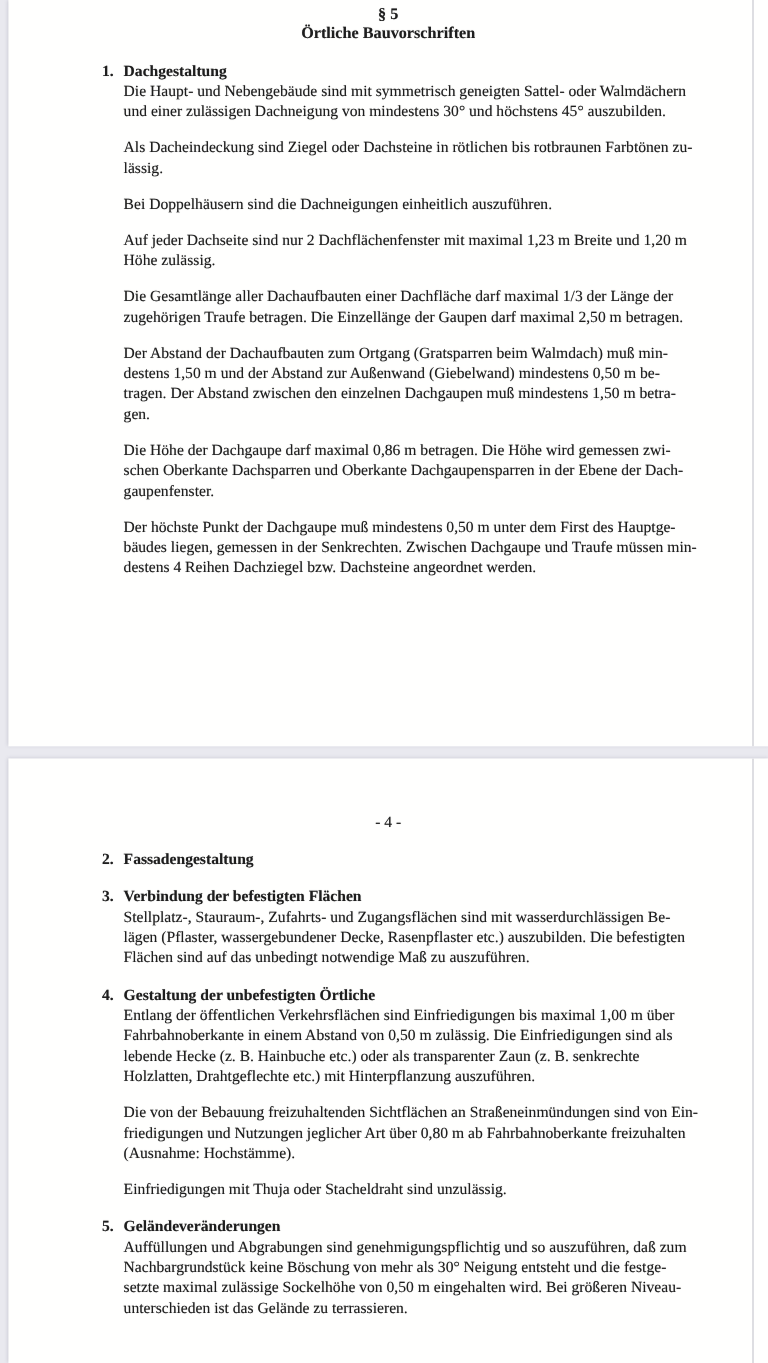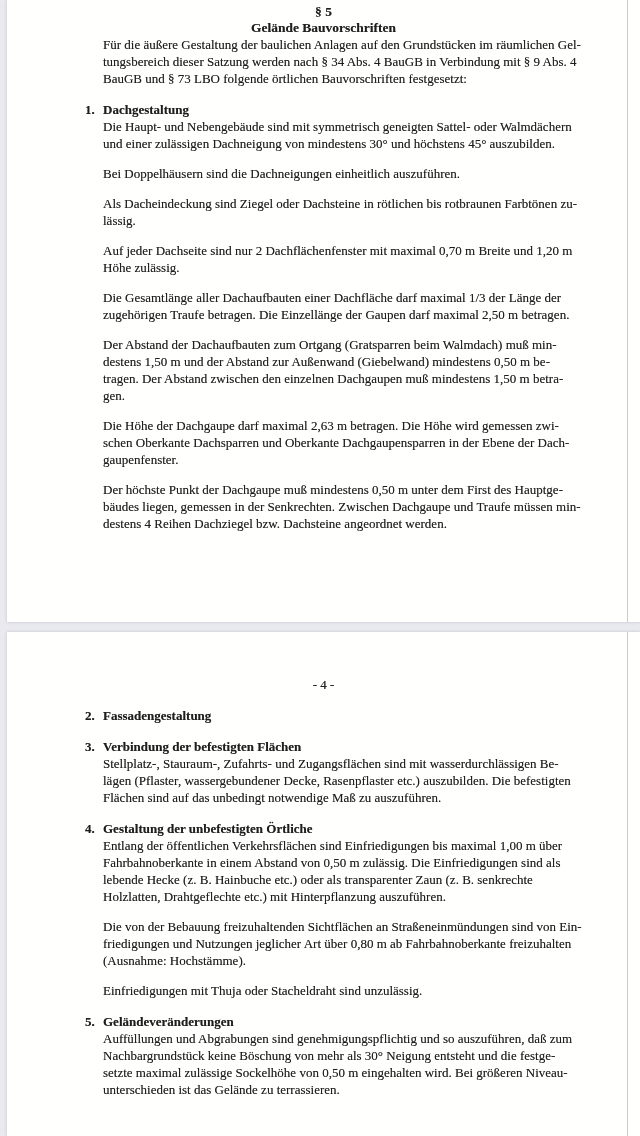--- a/index.html
+++ b/index.html
@@ -63,46 +63,43 @@
     text-align: center;
     padding-top: 44px;
   }
 </style>
 </head>
 <body>
 
 <div class="page page1 txt">
   <div class="doc-title">
     <div class="line">§ 5</div>
-    <div class="line">Gelände Bauvorschriften</div>
+    <div class="line">Örtliche Bauvorschriften</div>
   </div>
 
-  <p class="para intro">Für die äußere Gestaltung der baulichen Anlagen auf den Grundstücken im räumlichen Gel-
-tungsbereich dieser Satzung werden nach § 34 Abs. 4 BauGB in Verbindung mit § 9 Abs. 4
-BauGB und § 73 LBO folgende örtlichen Bauvorschriften festgesetzt:</p>
 
   <div class="section">
     <div class="sec-head">
       <span class="sec-num">1.</span>
       <span class="sec-title">Dachgestaltung</span>
     </div>
     <p class="para">Die Haupt- und Nebengebäude sind mit symmetrisch geneigten Sattel- oder Walmdächern
 und einer zulässigen Dachneigung von mindestens 30° und höchstens 45° auszubilden.</p>
-    <p class="para">Bei Doppelhäusern sind die Dachneigungen einheitlich auszuführen.</p>
     <p class="para">Als Dacheindeckung sind Ziegel oder Dachsteine in rötlichen bis rotbraunen Farbtönen zu-
 lässig.</p>
-    <p class="para">Auf jeder Dachseite sind nur 2 Dachflächenfenster mit maximal 0,70 m Breite und 1,20 m
+    <p class="para">Bei Doppelhäusern sind die Dachneigungen einheitlich auszuführen.</p>
+    <p class="para">Auf jeder Dachseite sind nur 2 Dachflächenfenster mit maximal 1,23 m Breite und 1,20 m
 Höhe zulässig.</p>
     <p class="para">Die Gesamtlänge aller Dachaufbauten einer Dachfläche darf maximal 1/3 der Länge der
 zugehörigen Traufe betragen. Die Einzellänge der Gaupen darf maximal 2,50 m betragen.</p>
     <p class="para">Der Abstand der Dachaufbauten zum Ortgang (Gratsparren beim Walmdach) muß min-
 destens 1,50 m und der Abstand zur Außenwand (Giebelwand) mindestens 0,50 m be-
 tragen. Der Abstand zwischen den einzelnen Dachgaupen muß mindestens 1,50 m betra-
 gen.</p>
-    <p class="para">Die Höhe der Dachgaupe darf maximal 2,63 m betragen. Die Höhe wird gemessen zwi-
+    <p class="para">Die Höhe der Dachgaupe darf maximal 0,86 m betragen. Die Höhe wird gemessen zwi-
 schen Oberkante Dachsparren und Oberkante Dachgaupensparren in der Ebene der Dach-
 gaupenfenster.</p>
     <p class="para">Der höchste Punkt der Dachgaupe muß mindestens 0,50 m unter dem First des Hauptge-
 bäudes liegen, gemessen in der Senkrechten. Zwischen Dachgaupe und Traufe müssen min-
 destens 4 Reihen Dachziegel bzw. Dachsteine angeordnet werden.</p>
   </div>
 </div>
 
 <div class="page page2 txt">
   <div class="pageno">- 4 -</div>

